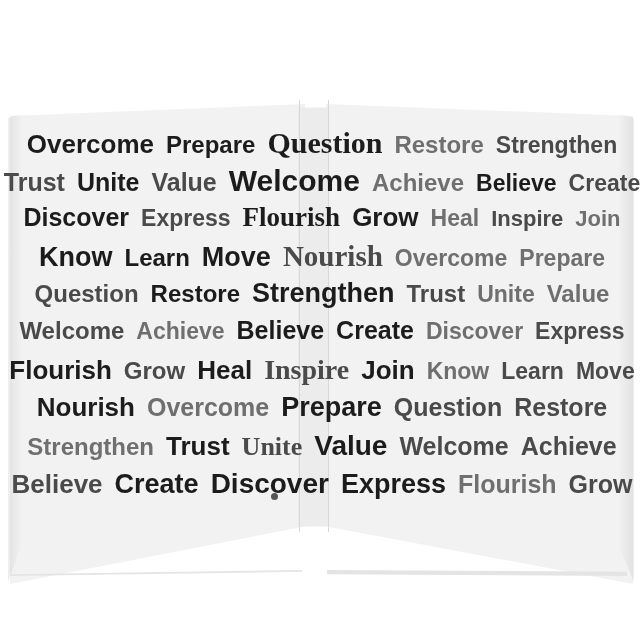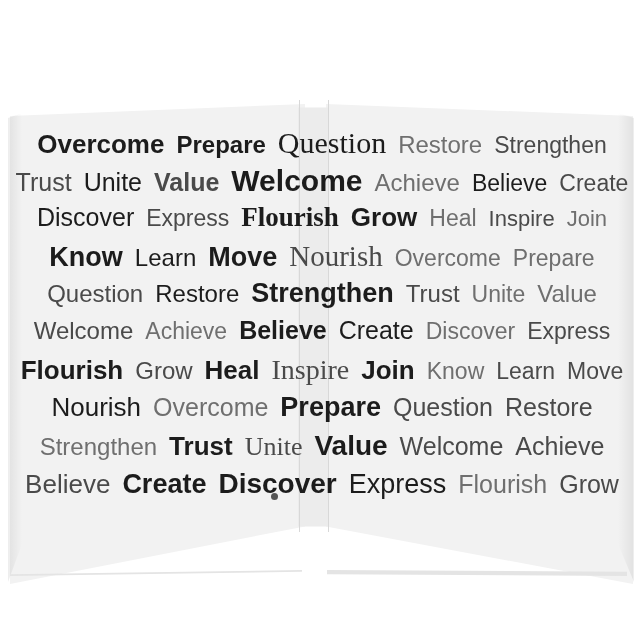--- a/index.html
+++ b/index.html
@@ -139,21 +139,21 @@
   .w {
     display: inline-block;
     padding: 0 6px;
   }
 
   
   .dark   { color: #1c1c1c; }
   .mid    { color: #4a4a4a; }
   .grey   { color: #6f6f6f; }
   .bold   { font-weight: bold; }
-  .norm   { font-weight: normal; }
+  .norm   { font-weight: bold; }
   .serif  { font-family: "Liberation Serif", serif; }
   .sans   { font-family: "Liberation Sans", sans-serif; }
 </style>
 </head>
 <body>
 
 <div id="scene">
 
   <div class="binder">
 

